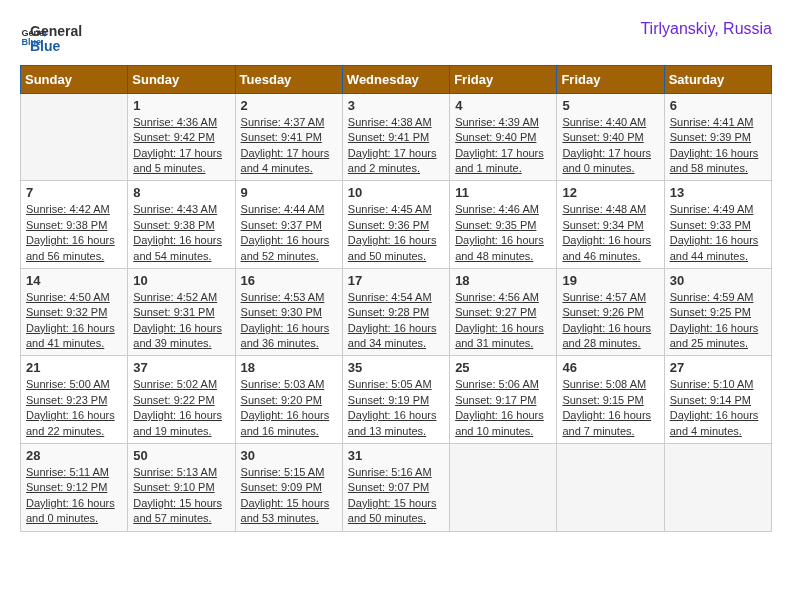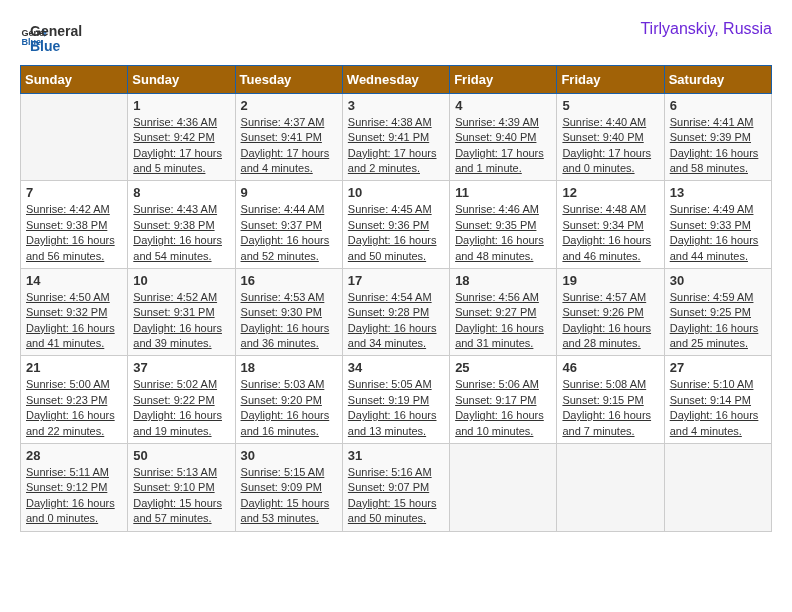--- a/index.html
+++ b/index.html
@@ -210,21 +210,21 @@
         </td>
         <td>
           <span class="day-number">37</span>
           <div class="day-info">Sunrise: 5:02 AM<br>Sunset: 9:22 PM<br>Daylight: 16 hours<br>and 19 minutes.</div>
         </td>
         <td>
           <span class="day-number">18</span>
           <div class="day-info">Sunrise: 5:03 AM<br>Sunset: 9:20 PM<br>Daylight: 16 hours<br>and 16 minutes.</div>
         </td>
         <td>
-          <span class="day-number">34</span>
+          <span class="day-number">35</span>
           <div class="day-info">Sunrise: 5:05 AM<br>Sunset: 9:19 PM<br>Daylight: 16 hours<br>and 13 minutes.</div>
         </td>
         <td>
           <span class="day-number">25</span>
           <div class="day-info">Sunrise: 5:06 AM<br>Sunset: 9:17 PM<br>Daylight: 16 hours<br>and 10 minutes.</div>
         </td>
         <td>
           <span class="day-number">46</span>
           <div class="day-info">Sunrise: 5:08 AM<br>Sunset: 9:15 PM<br>Daylight: 16 hours<br>and 7 minutes.</div>
         </td>

